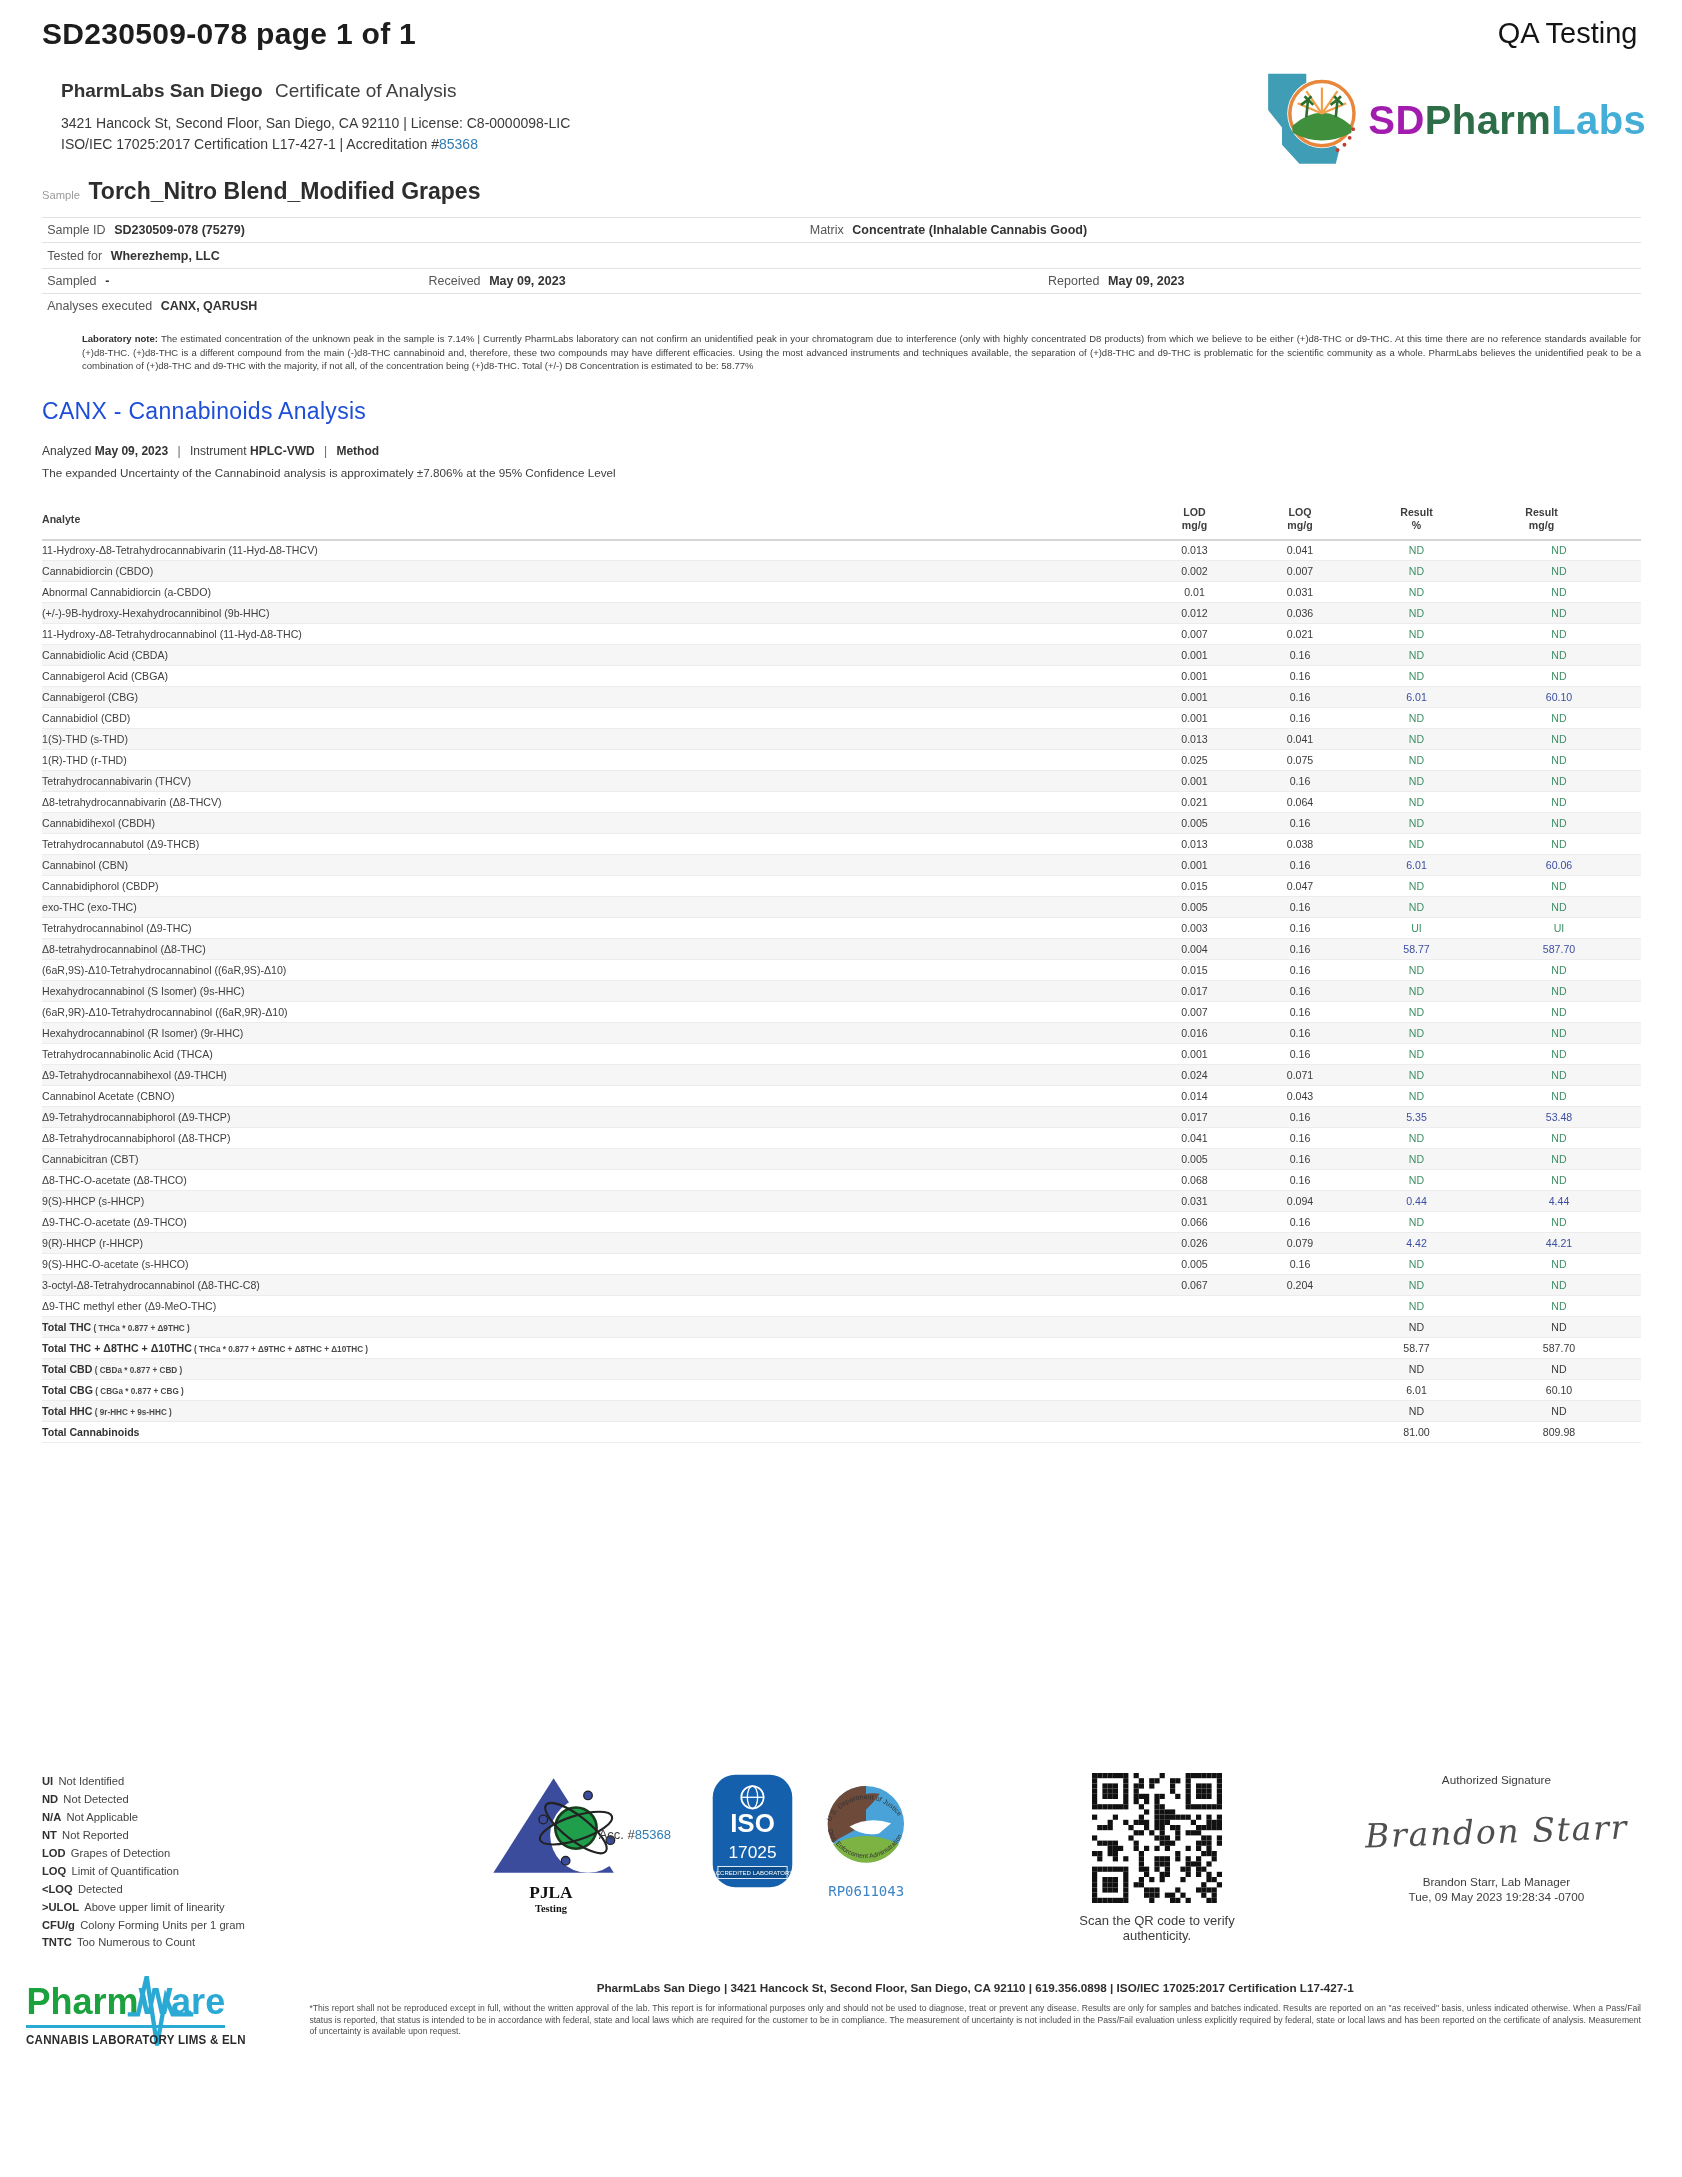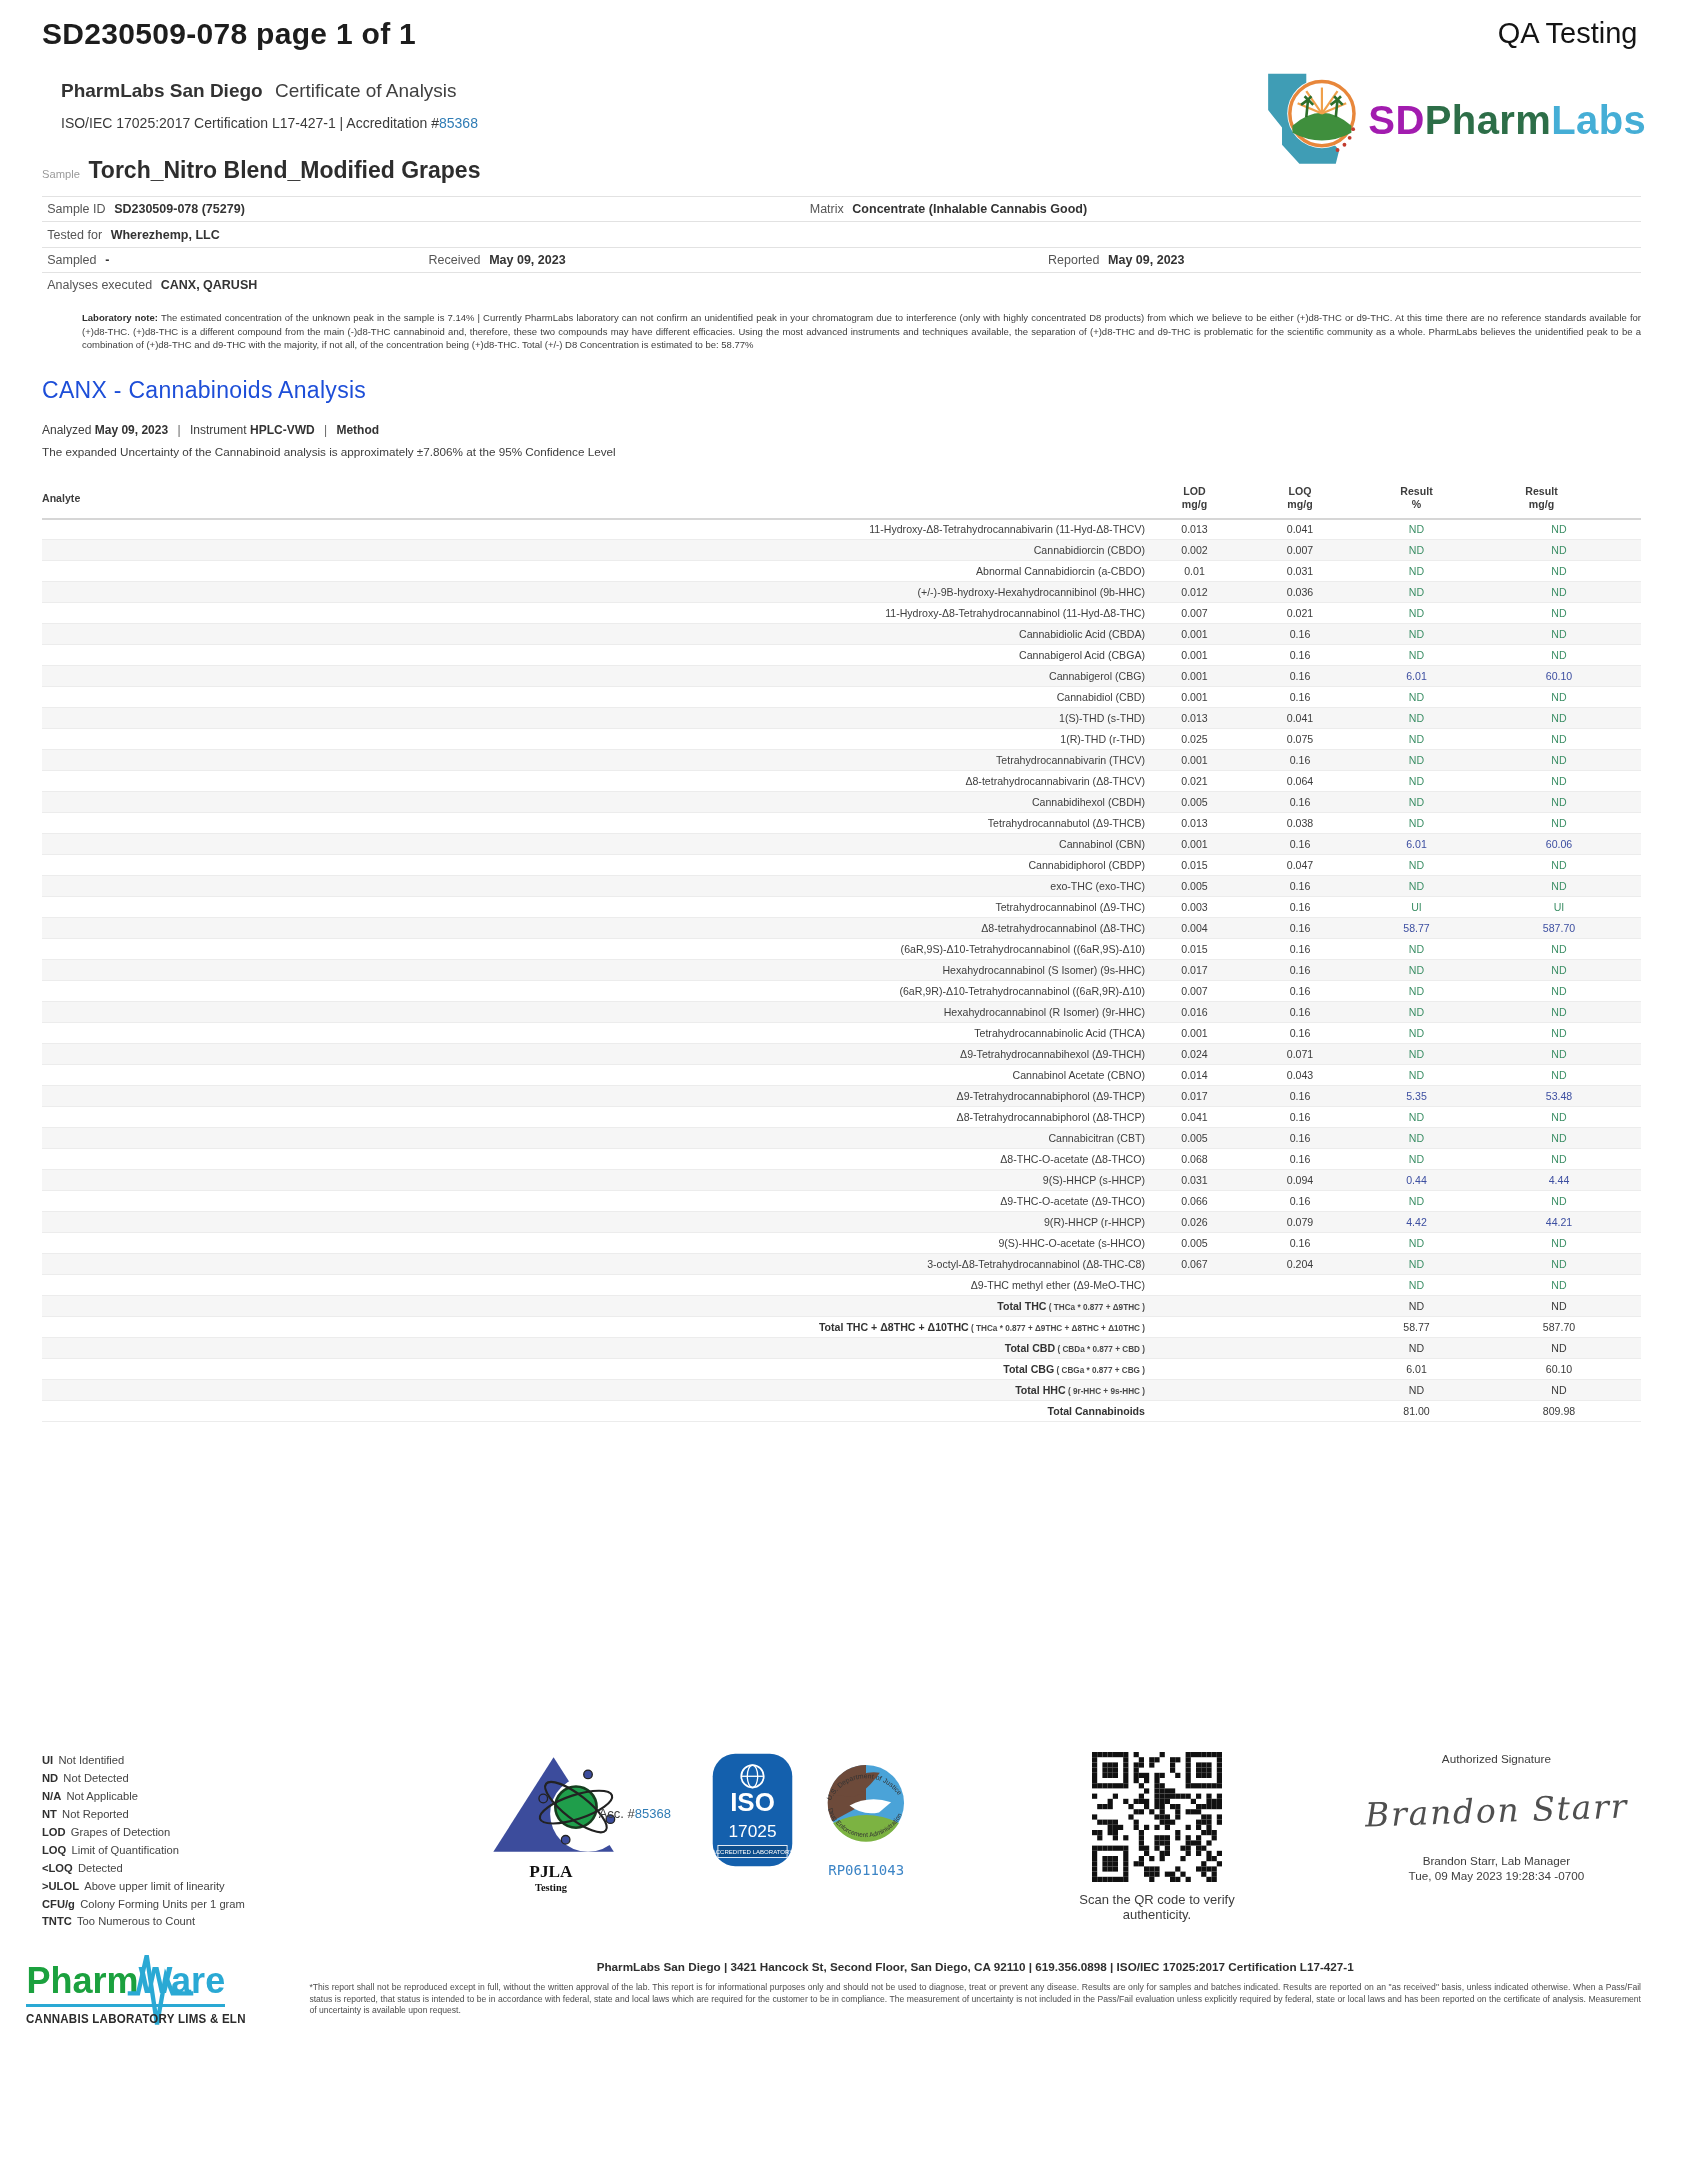--- a/index.html
+++ b/index.html
@@ -51,21 +51,21 @@
   .uncertainty { margin-top:7.8px; font-size:11.7px; color:#3d3d3d; }
 
   
   table.analyte-table { width:100%; border-collapse:collapse; margin-top:20px; font-size:10.6px; }
   .analyte-table thead th { border-bottom:2.6px solid #d6d6d6; padding:7px 0 6px; color:#3d3d3d; font-weight:700; line-height:1.25; }
   th.h-analyte { text-align:left; padding-left:1.7px; }
   .col-lod { width:99px; } .col-loq { width:112px; } .col-pct { width:121px; }
   .col-mgg { width:164px; padding-right:35px !important; }
   .analyte-table tbody td { padding:3.5px 0; border-bottom:1.7px solid #ececec; height:21px; }
   .analyte-table tbody tr:nth-child(even) { background:#f6f6f6; }
-  .analyte-cell { color:#3e3e3e; padding-left:1.7px;text-align:right; }
+  .analyte-cell { color:#3e3e3e; padding-left:1.7px; }
   .val { text-align:center; }
   .c-g { color:#3c8f66; } .c-b { color:#3d4fa1; } .c-k { color:#3a3a3a; }
   .total-name { font-weight:700; color:#333; }
   .formula { font-size:8.2px; font-weight:700; color:#4a4a4a; }
 
   
   .bottom-strip { margin-top:330px; display:flex; align-items:flex-start; }
   .legend { width:385px; font-size:11.2px; line-height:1.6; color:#444; }
   .legend .abbr { font-weight:700; color:#2f2f2f; margin-right:5.2px; }
 
@@ -108,20 +108,21 @@
     <div class="report-id">SD230509-078 page 1 of 1</div>
     <div class="qa-label">QA Testing</div>
   </div>
 
   <div class="lab-header">
     <div class="lab-name-line">
       <span class="lab-name">PharmLabs San Diego</span>
       <span class="doc-type">Certificate of Analysis</span>
     </div>
     <div class="lab-address">
+      <div>3421 Hancock St, Second Floor, San Diego, CA 92110 |  License: C8-0000098-LIC</div>
       <div>
         <span>ISO/IEC 17025:2017 Certification L17-427-1 |  Accreditation #</span><span class="blue-link">85368</span>
       </div>
     </div>
 
     <div class="sd-logo">
       <svg width="111" height="111" viewBox="0 0 128 128">
         <path d="M14 10 L58 10 L58 58 L96 98 L92 114 L50 114 L30 92 L30 72 L14 52 Z" fill="#3f9db5"></path>
         <circle cx="76" cy="56" r="40" fill="#ffffff"></circle>
         <circle cx="76" cy="56" r="37" fill="none" stroke="#e8873b" stroke-width="4"></circle>

